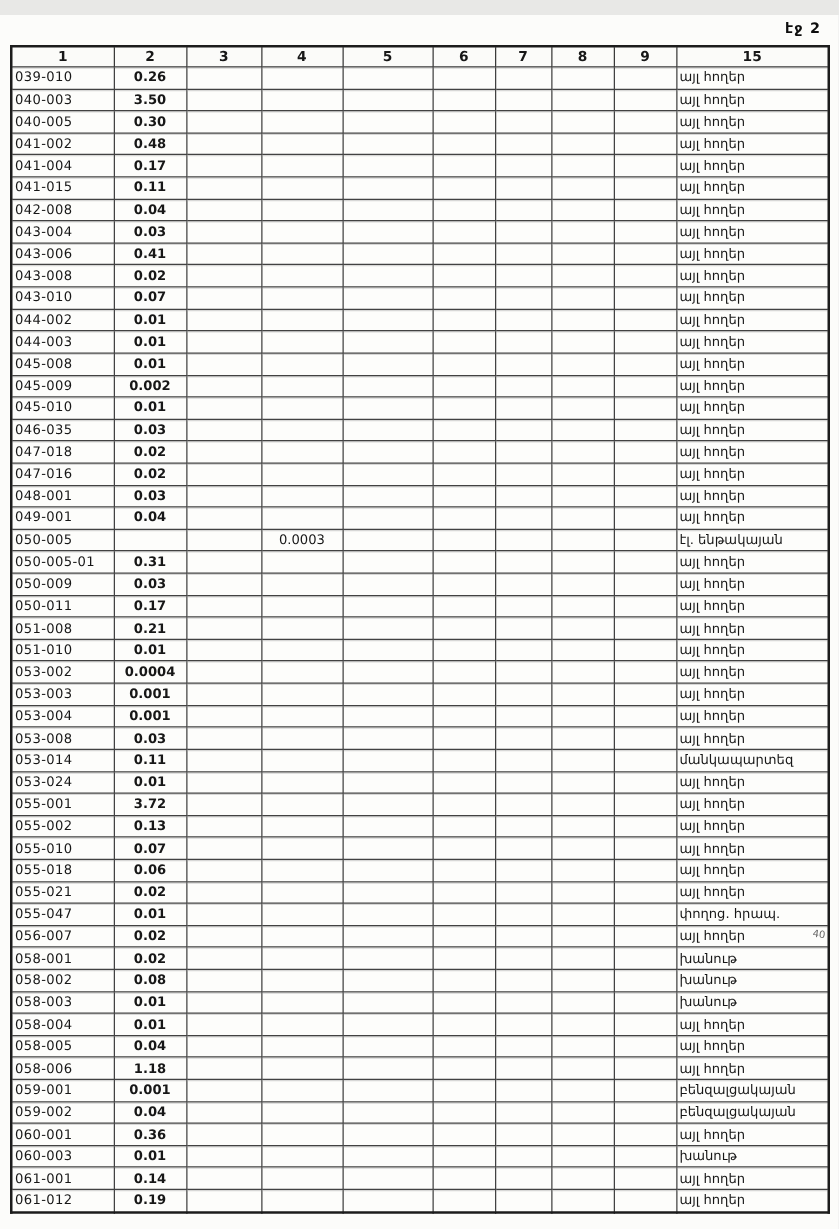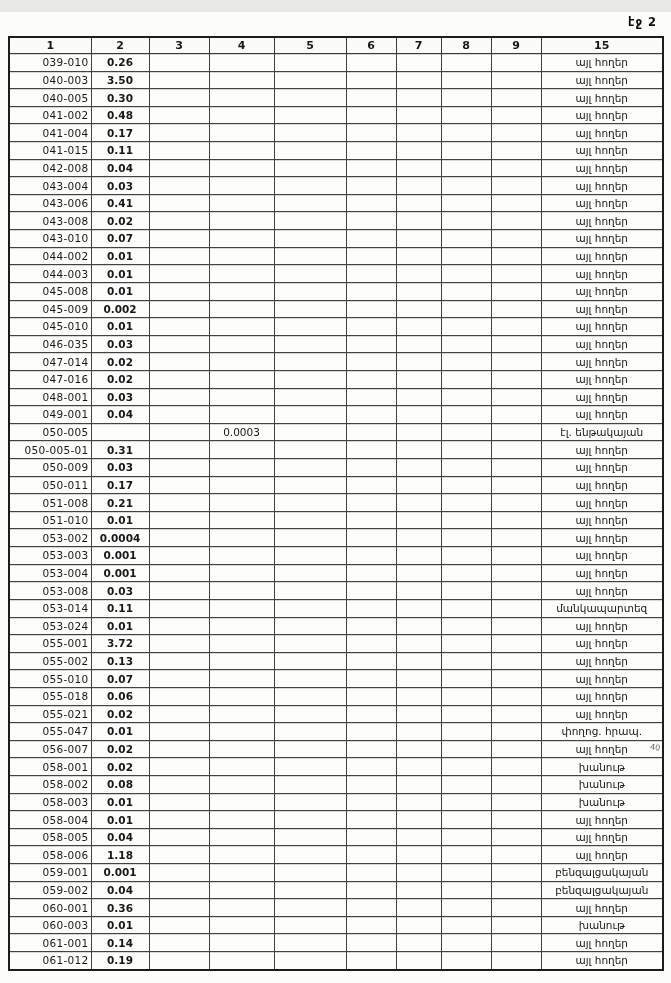--- a/index.html
+++ b/index.html
@@ -55,24 +55,24 @@
   table.parcels td {
     height: 16.62px;
     font-size: 10.5px;
     padding: 0 2px;
     border: 1px solid #424242;
     box-shadow: inset 0 1px 0 rgba(130,130,130,0.30);
     white-space: nowrap;
     overflow: hidden;
     background: #fdfdfb;
   }
-  td.col-code { text-align: right; padding-left: 3px; letter-spacing: 0.3px; }
+  td.col-code { text-align: left; padding-left: 3px; letter-spacing: 0.3px; }
   td.col-val  { text-align: center; font-weight: bold; }
   td.col-mid  { text-align: center; }
-  td.col-land { text-align: center; padding-left: 4px; font-size: 10.5px; }
+  td.col-land { text-align: left; padding-left: 4px; font-size: 10.5px; }
 </style>
 </head>
 <body>
 
 <div class="page">
   <div class="page-label">էջ 2</div>
 
   <table class="parcels">
     <colgroup>
       <col style="width:82px">
@@ -299,21 +299,21 @@
           <td class="col-mid"></td>
           <td class="col-mid"></td>
           <td class="col-mid"></td>
           <td class="col-mid"></td>
           <td class="col-mid"></td>
           <td class="col-mid"></td>
           <td class="col-mid"></td>
           <td class="col-land">այլ հողեր</td>
         </tr>
         <tr>
-          <td class="col-code">047-014</td>
+          <td class="col-code">047-018</td>
           <td class="col-val">0.02</td>
           <td class="col-mid"></td>
           <td class="col-mid"></td>
           <td class="col-mid"></td>
           <td class="col-mid"></td>
           <td class="col-mid"></td>
           <td class="col-mid"></td>
           <td class="col-mid"></td>
           <td class="col-land">այլ հողեր</td>
         </tr>

